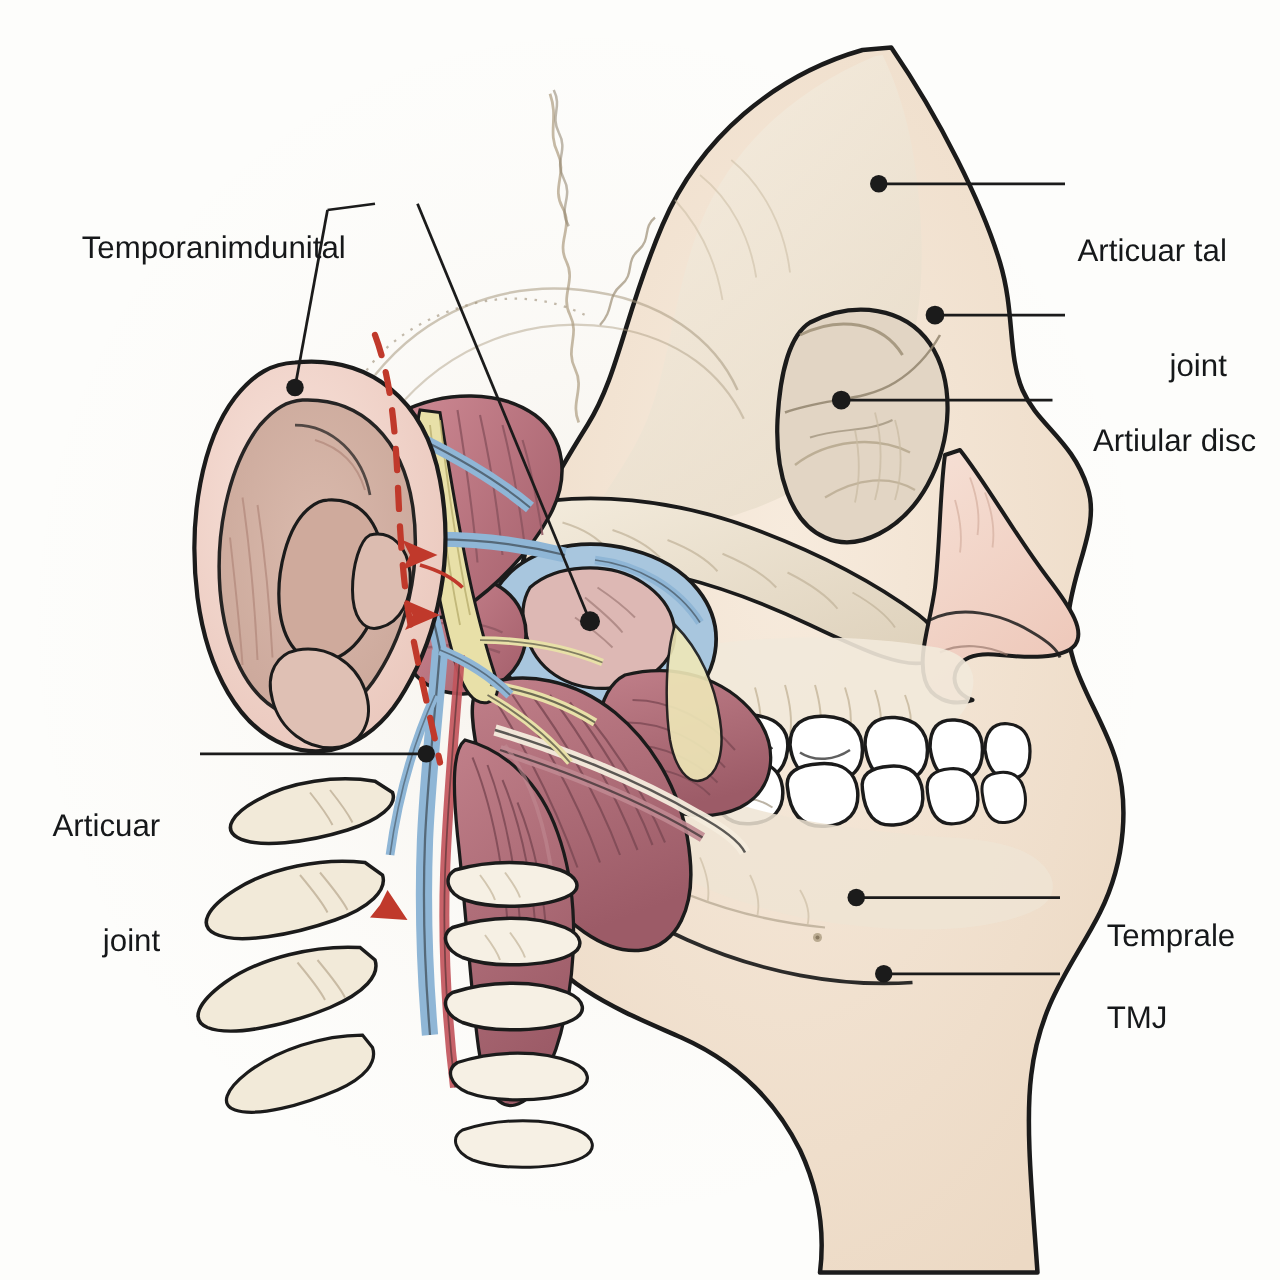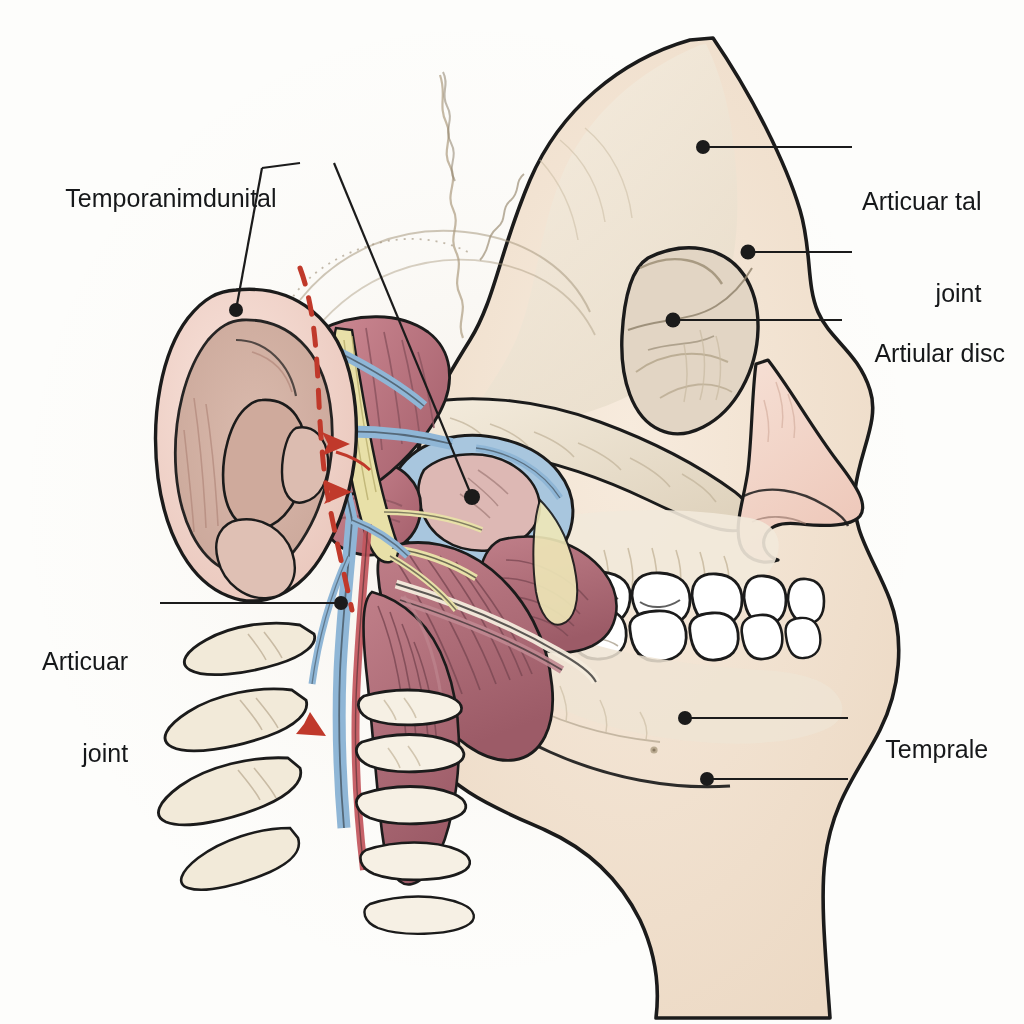--- a/index.html
+++ b/index.html
@@ -453,14 +453,17 @@
 
 
   <div class="lbl r" style="left:848px;top:307px;">
     <span>Artiular disc</span>
   </div>
 
   <div class="lbl r" style="left:858px;top:703px;">
     <span>Temprale</span>
   </div>
 
+  <div class="lbl r" style="left:858px;top:768px;">
+    <span>TMJ</span>
+  </div>
 
 </div>
 
 </body></html>

